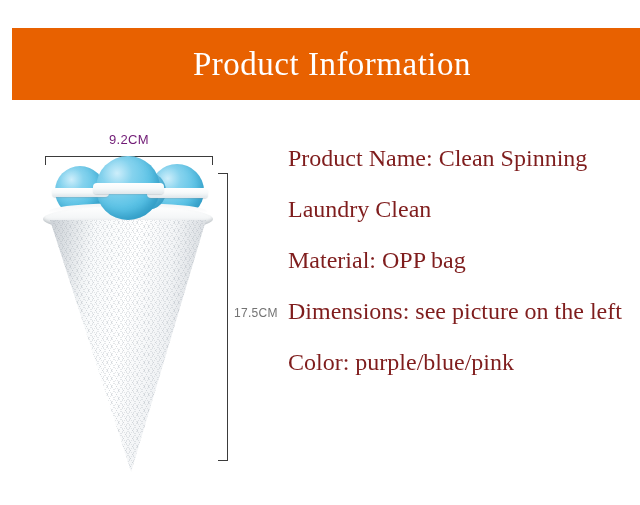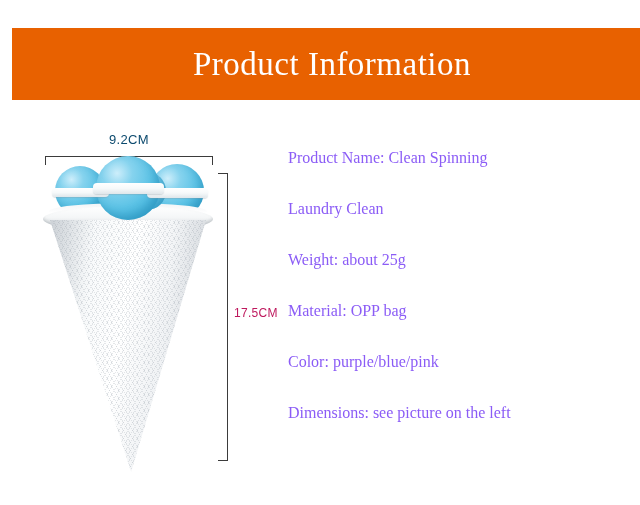--- a/index.html
+++ b/index.html
@@ -129,58 +129,58 @@
     box-sizing: border-box;
   }
   #label-width {
     position: absolute;
     left: 45px;
     top: 22px;
     width: 168px;
     text-align: center;
     font-family: "Liberation Sans", "DejaVu Sans", sans-serif;
     font-size: 13px;
-    color: #0c4a6e;
+    color: #701a75;
     letter-spacing: 0.3px;
   }
   #bracket-height {
     position: absolute;
     left: 218px;
     top: 63px;
     width: 10px;
     height: 288px;
     border-top: 1.6px solid #3b3b3b;
     border-right: 1.6px solid #3b3b3b;
     border-bottom: 1.6px solid #3b3b3b;
     box-sizing: border-box;
   }
   #label-height {
     position: absolute;
     left: 234px;
     top: 196px;
     font-family: "Liberation Sans", "DejaVu Sans", sans-serif;
     font-size: 12px;
-    color: #be185d;
+    color: #737373;
     letter-spacing: 0.3px;
     white-space: nowrap;
   }
 
   
   #spec-list {
     position: absolute;
     left: 288px;
     top: 143px;
     width: 344px;
   }
   .spec-line {
     height: 51px;
     line-height: 30px;
     font-family: "Liberation Serif", "DejaVu Serif", serif;
-    font-size: 16px;
-    color: #8b5cf6;
+    font-size: 24px;
+    color: #7f1d1d;
     white-space: nowrap;
   }
 </style>
 </head>
 <body>
 
 <div id="header-banner">
   <div id="header-title">Product Information</div>
 </div>
 
@@ -202,17 +202,16 @@
 
   <div id="cone-rim-top"></div>
   <div id="cone-rim"></div>
   <div id="mesh-cone"></div>
   <div id="mesh-cone-shade"></div>
 </div>
 
 <div id="spec-list">
   <div class="spec-line">Product Name: Clean Spinning</div>
   <div class="spec-line">Laundry Clean</div>
-  <div class="spec-line">Weight: about 25g</div>
   <div class="spec-line">Material: OPP bag</div>
+  <div class="spec-line">Dimensions: see picture on the left</div>
   <div class="spec-line">Color: purple/blue/pink</div>
-  <div class="spec-line">Dimensions: see picture on the left</div>
 </div>
 
 </body></html>

